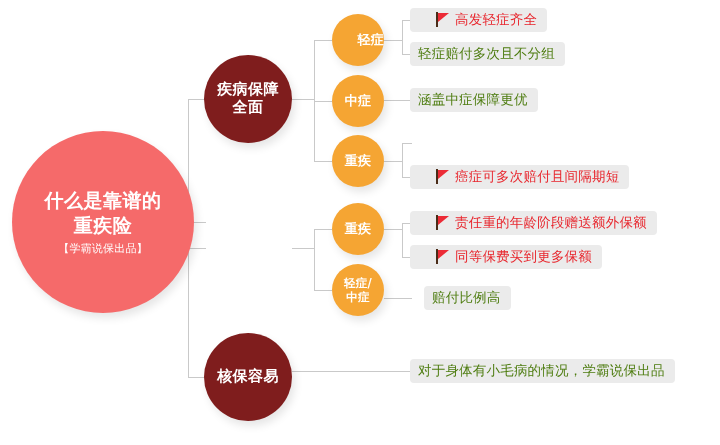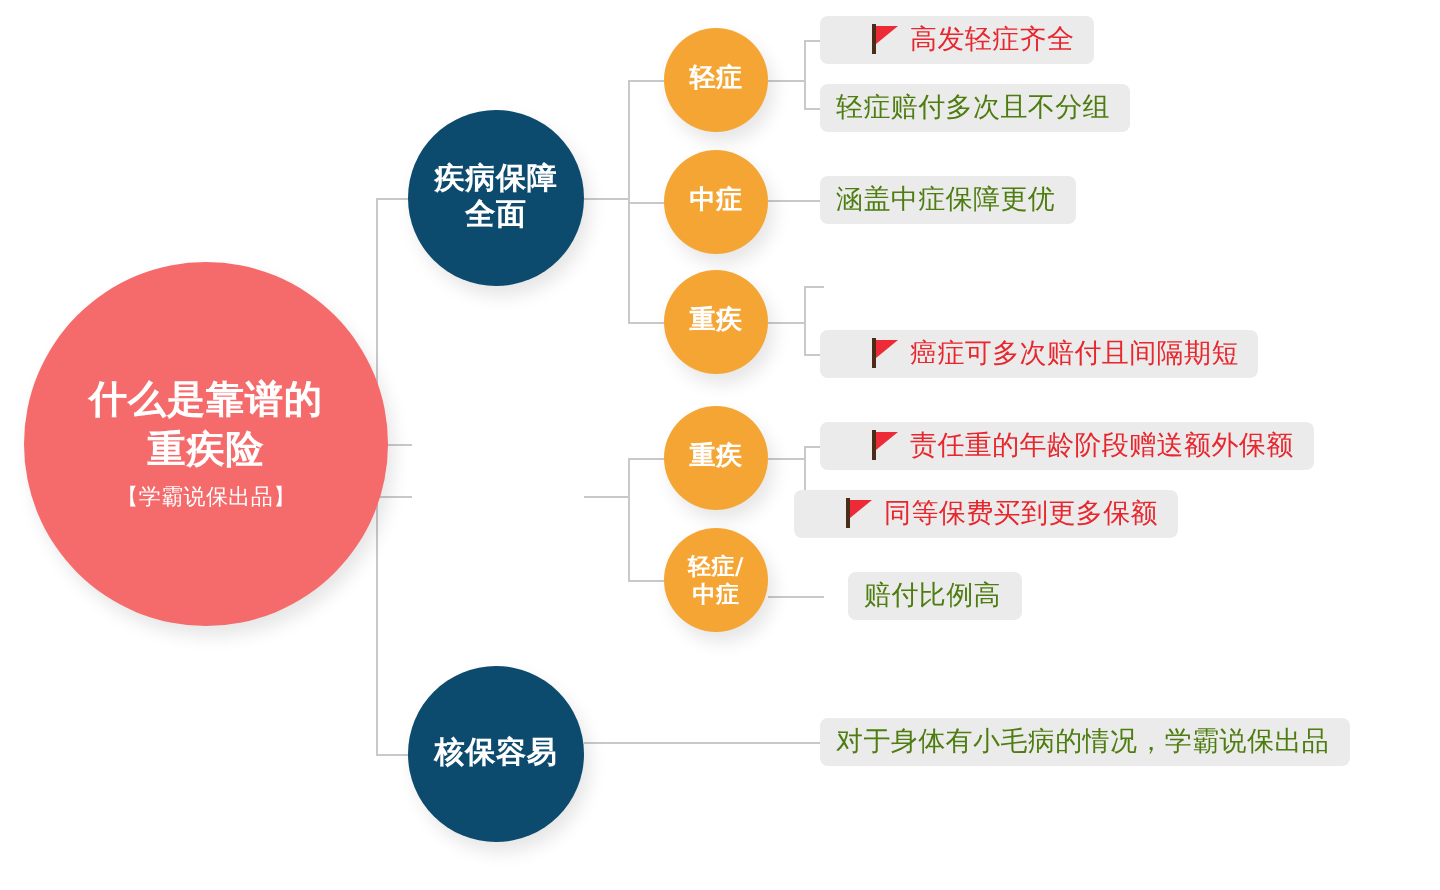--- a/index.html
+++ b/index.html
@@ -58,36 +58,36 @@
   .root-sub {
     font-size: 11px;
     font-weight: normal;
     margin-top: 6px;
     letter-spacing: 0.2px;
   }
 
   .branch-circle {
     width: 88px;
     height: 88px;
-    background: #0c4a6e;
+    background: #7f1d1d;
     font-size: 15px;
     letter-spacing: 0.4px;
   }
   .b1 { left: 204px; top: 55px; }
   .b2 { left: 204px; top: 204px; }
   .b3 { left: 204px; top: 333px; }
 
   .leaf-circle {
     width: 52px;
     height: 52px;
     background: #f5a533;
     font-size: 13px;
     letter-spacing: 0.3px;
   }
-  .l1 { left: 332px; top: 14px; }
+  .l1 { left: 332px; top: 14px; justify-content: flex-end; }
   .l2 { left: 332px; top: 75px; }
   .l3 { left: 332px; top: 135px; }
   .l4 { left: 332px; top: 203px; }
   .l5 { left: 332px; top: 264px; font-size: 11.5px; line-height: 1.22; }
 
   
   .chip {
     position: absolute;
     background: #ebebeb;
     border-radius: 4px;
@@ -128,21 +128,21 @@
     border-left: 11px solid #ec2b36;
     border-bottom: 9px solid transparent;
   }
 
   .c1 { left: 410px; top: 8px; }
   .c2 { left: 410px; top: 42px; }
   .c3 { left: 410px; top: 88px; }
   .c4 { left: 410px; top: 131px; }
   .c5 { left: 410px; top: 165px; }
   .c6 { left: 410px; top: 211px; }
-  .c7 { left: 397px; top: 245px; }
+  .c7 { left: 410px; top: 245px; }
   .c8 { left: 424px; top: 286px; }
   .c9 { left: 410px; top: 359px; }
 </style>
 </head>
 <body>
 
 <div id="canvas">
 
   <div class="line-h" style="left:188px; top:222px; width:18px;"></div>
 

